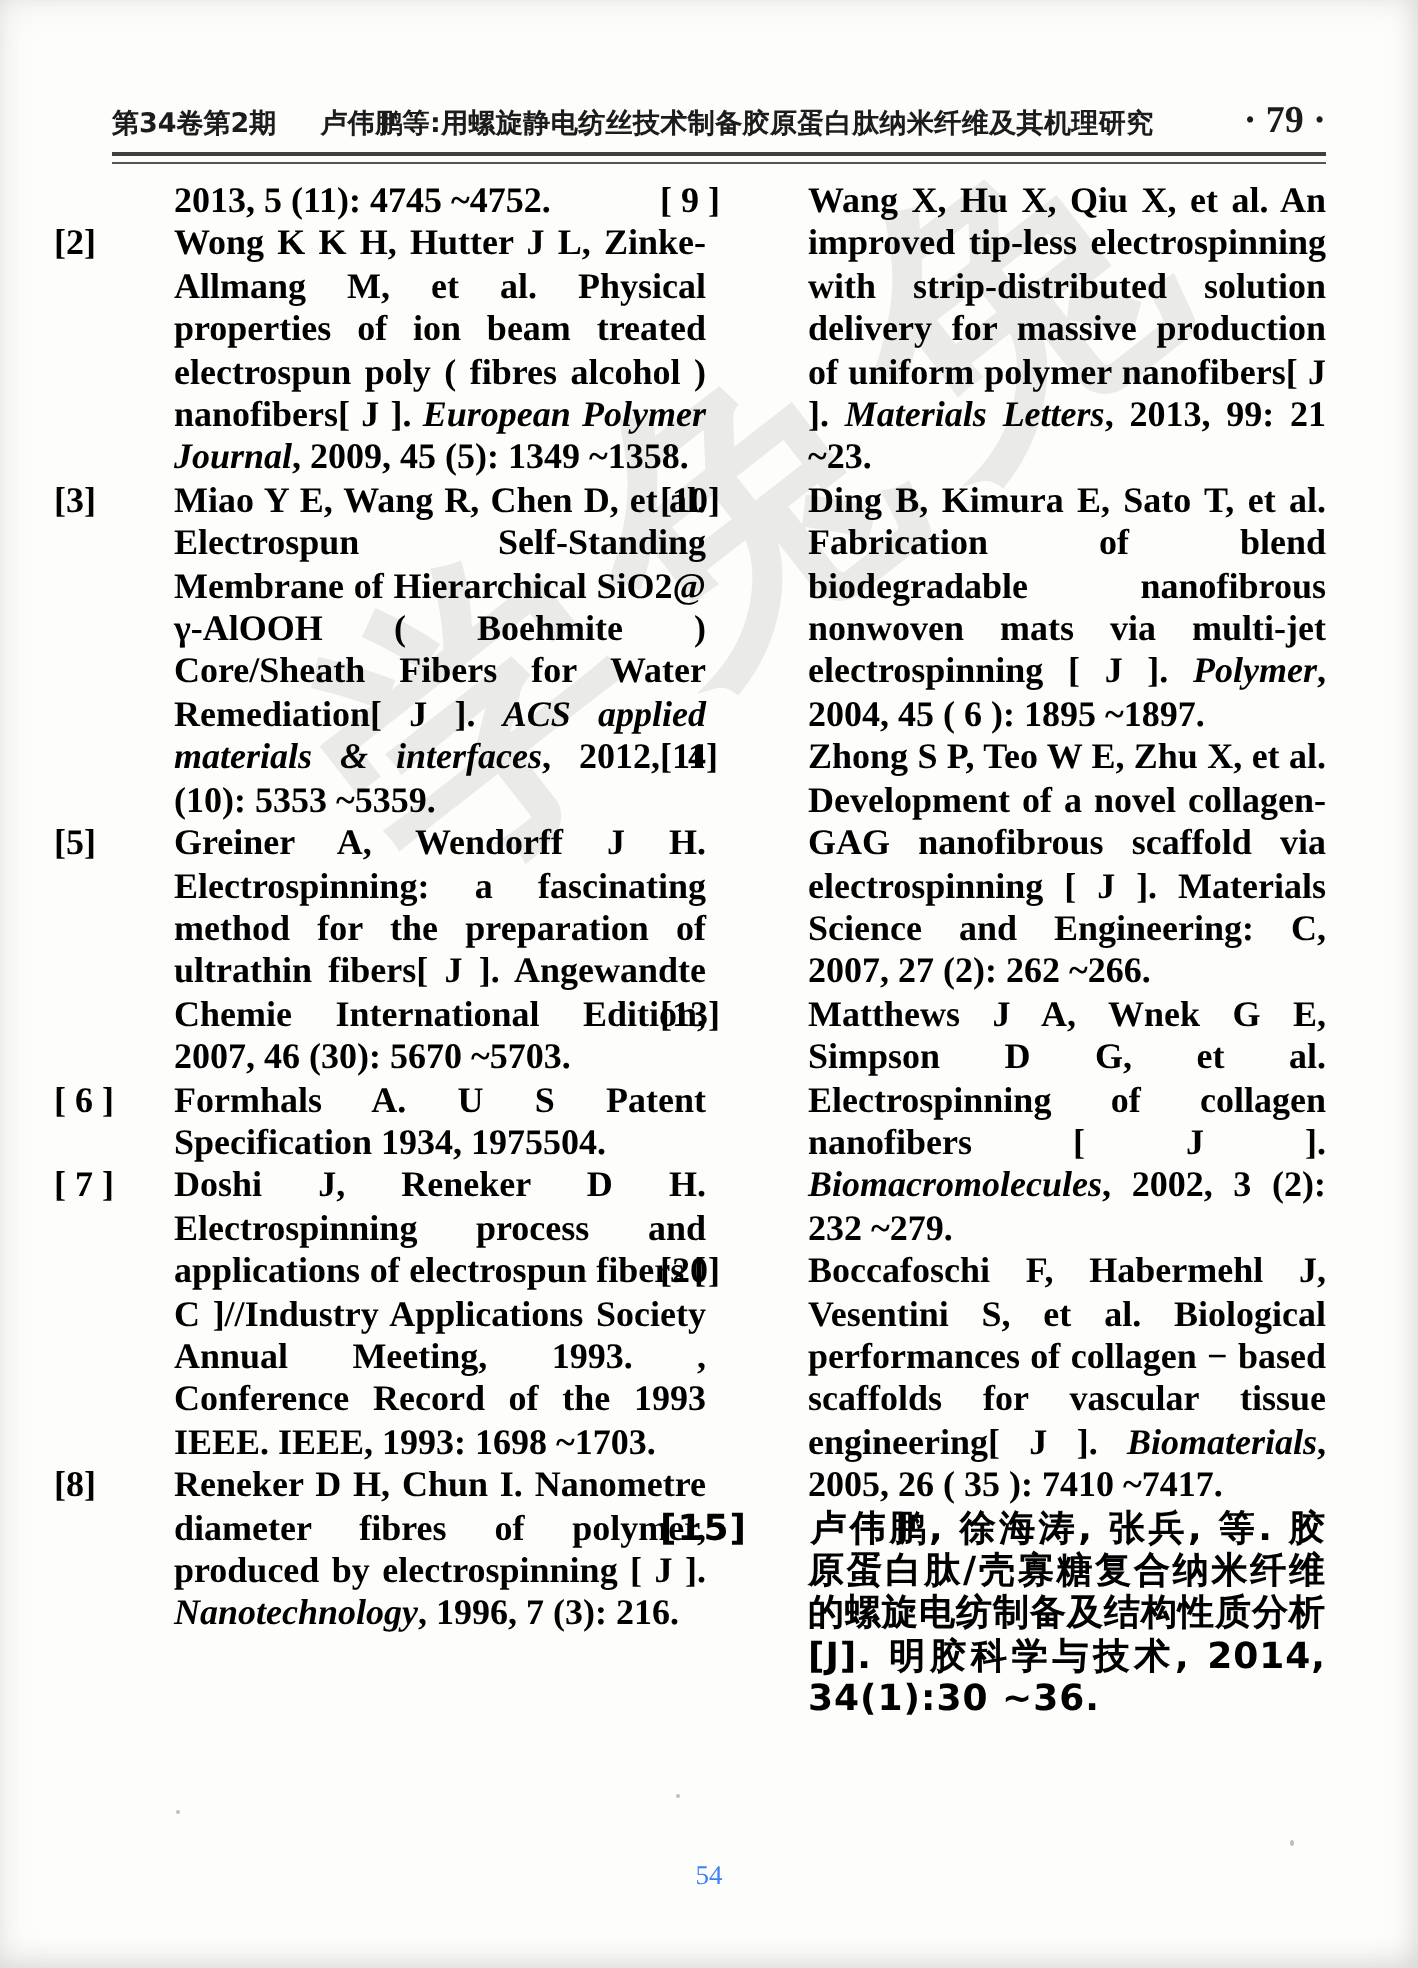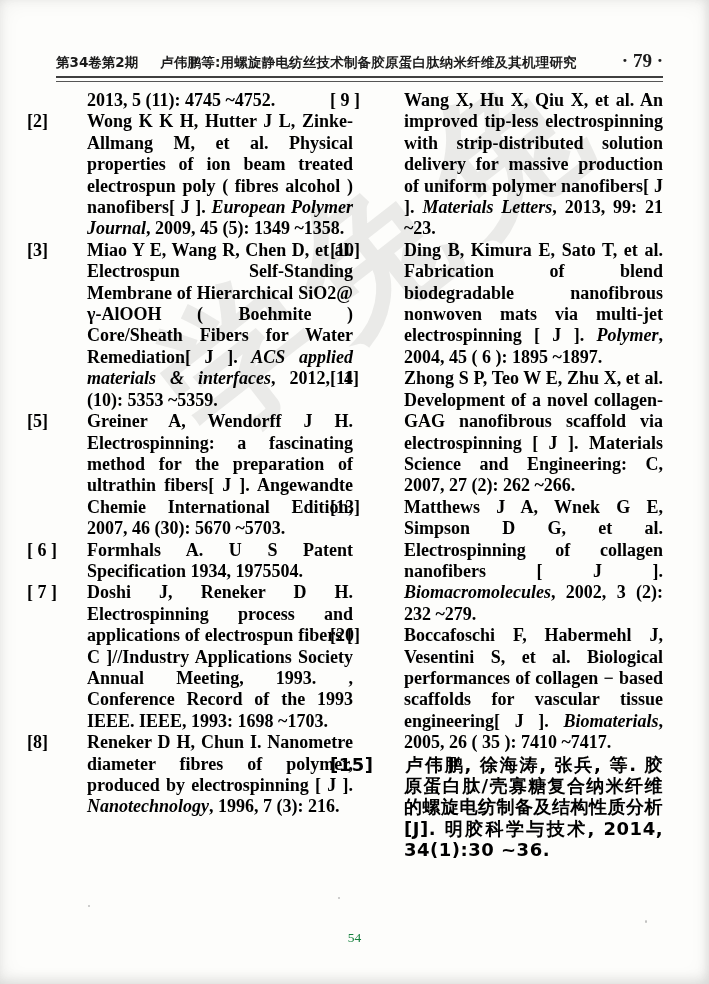--- a/index.html
+++ b/index.html
@@ -57,21 +57,21 @@
     font-family:"DejaVu Sans",sans-serif;
     font-size:150px;font-weight:700;letter-spacing:18px;
     color:rgba(110,110,110,0.13);
     text-align:center;
     pointer-events:none;user-select:none;
     white-space:nowrap;
   }
   
   .footer{
     position:absolute;bottom:38px;left:0;right:0;
-    text-align:center;font-size:13.5px;color:#15803d;
+    text-align:center;font-size:13.5px;color:#3b82f6;
   }
   
   .speck{position:absolute;width:2px;height:2px;border-radius:50%;background:#8a8a8a;opacity:.55;}
   .speck.s1{left:88px;top:905px;}
   .speck.s2{left:338px;top:897px;}
   .speck.s3{left:645px;top:920px;width:2px;height:3px;}
 </style>
 </head>
 <body>
 

